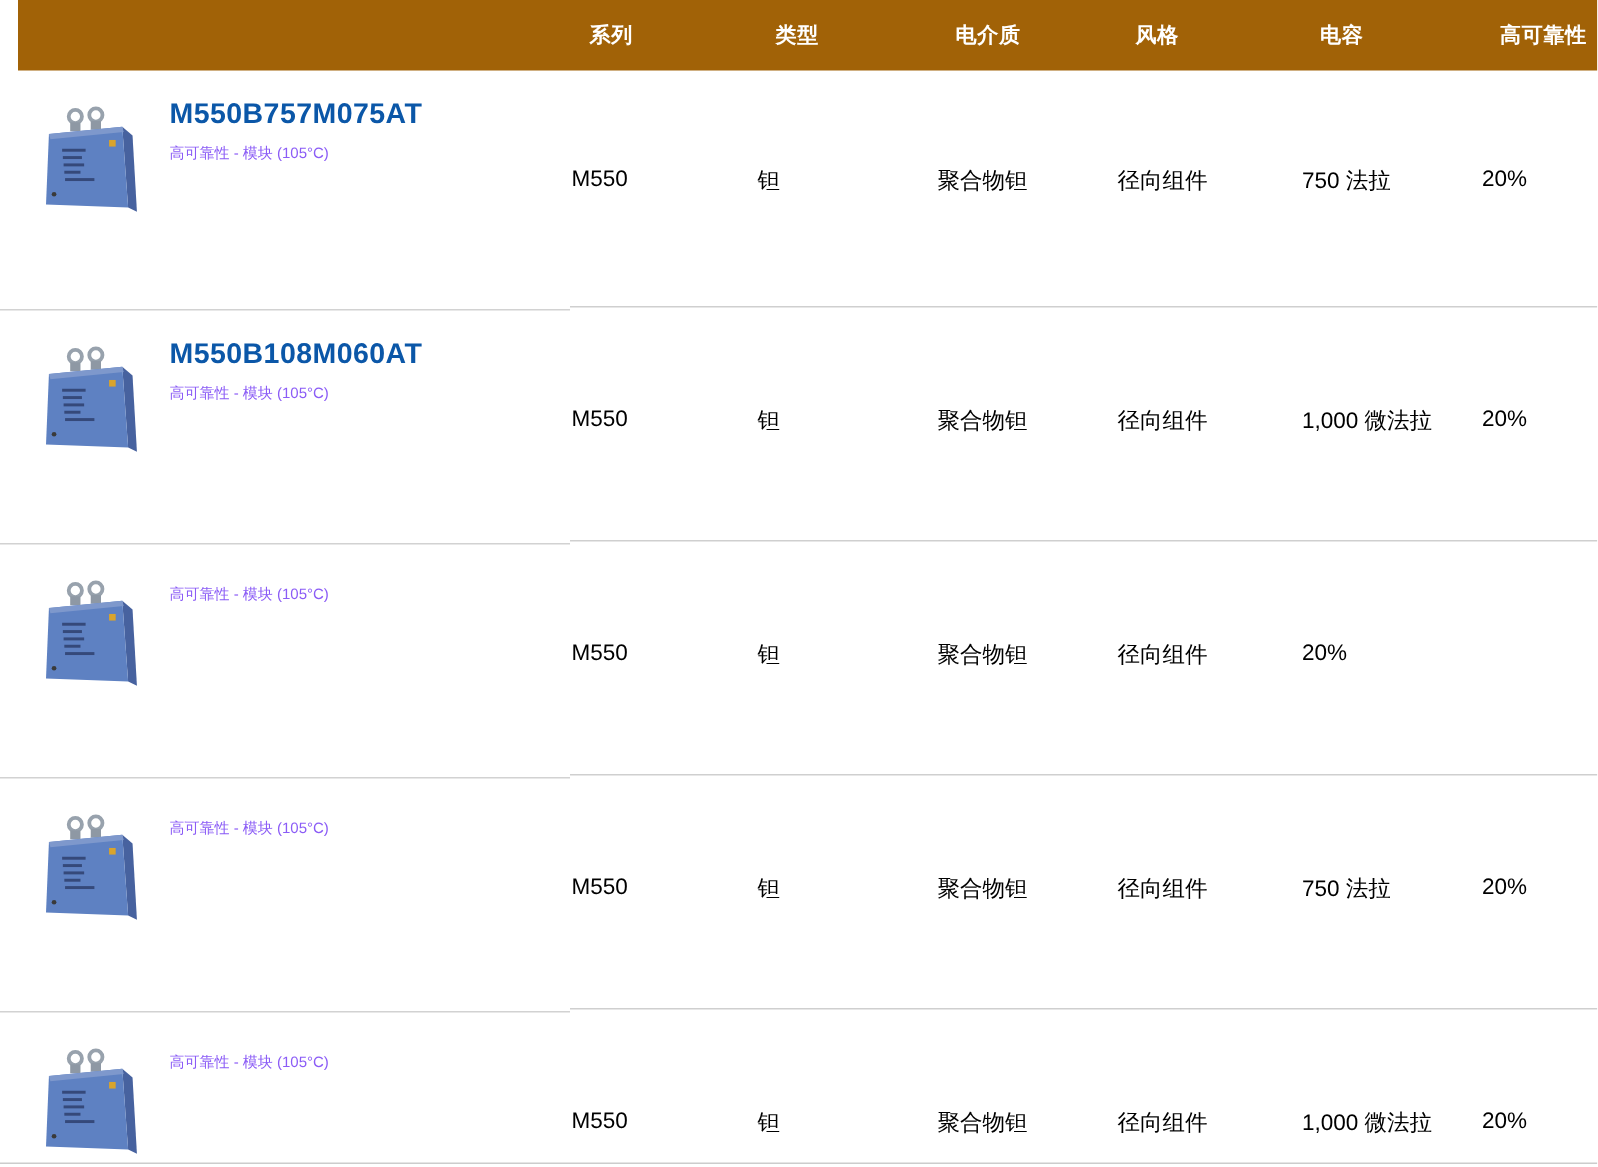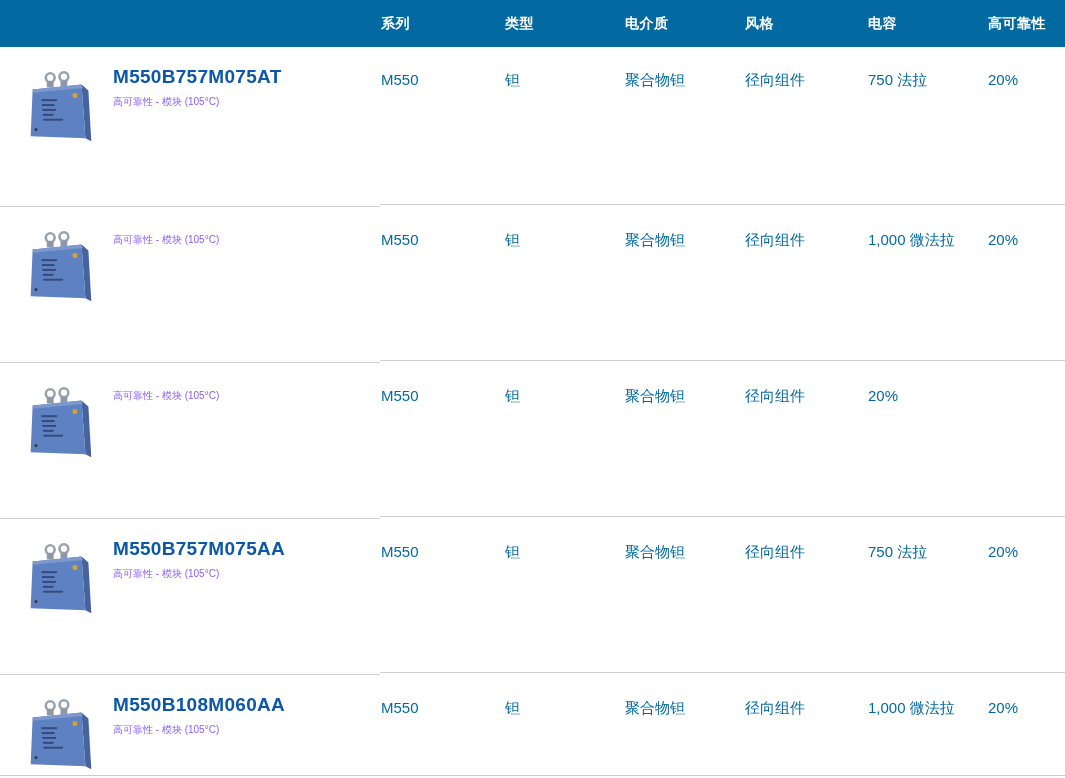--- a/index.html
+++ b/index.html
@@ -15,22 +15,23 @@
     height: 778px;
     overflow: hidden;
     background: #ffffff;
   }
   .grid-row {
     display: grid;
     grid-template-columns: 372px 124px 120px 120px 123px 120px 1fr;
   }
   .header-row {
     height: 47px;
-    background: #0369a1;
+    background: #a16207;
     align-items: center;
+    margin-left: 12px;
   }
   .header-cell {
     color: #ffffff;
     font-size: 14px;
     font-weight: 700;
     padding-left: 9px;
     letter-spacing: 0.5px;
     white-space: nowrap;
   }
   .row {
@@ -48,22 +49,23 @@
   .row::before {       
     content: "";
     position: absolute;
     left: 380px; right: 0; bottom: 2px;
     height: 1px;
     background: #cfcfcf;
   }
   .cell {
     padding: 24px 0 0 9px;
     font-size: 15px;
-    color: #0369a1;
+    color: #000000;
     white-space: nowrap;
+    margin-top: 40px;
   }
   .product-cell {
     display: flex;
     padding: 16px 0 0 20px;
   }
   .product-photo {
     width: 80px;
     height: 88px;
     flex: 0 0 80px;
     cursor: pointer;
@@ -159,20 +161,21 @@
         <rect x="21.5" y="42" width="13" height="2" fill="#35497a"></rect>
         <rect x="22" y="47" width="14" height="2" fill="#35497a"></rect>
         <rect x="22.5" y="52" width="11" height="2" fill="#35497a"></rect>
         <rect x="23" y="57" width="20" height="2" fill="#35497a"></rect>
 
         <rect x="53" y="31" width="4.5" height="4.5" fill="#d9a42c"></rect>
 
         <circle cx="15.5" cy="68" r="1.6" fill="#3a3a3a"></circle>
       </svg>
       <div class="product-text">
+        <a class="part-link" href="#">M550B108M060AT</a>
         <div class="part-desc">高可靠性 - 模块 (105°C)</div>
       </div>
     </div>
     <div class="cell">M550</div>
     <div class="cell">钽</div>
     <div class="cell">聚合物钽</div>
     <div class="cell">径向组件</div>
     <div class="cell">1,000 微法拉</div>
     <div class="cell">20%</div>
   </div>
@@ -228,21 +231,20 @@
         <rect x="21.5" y="42" width="13" height="2" fill="#35497a"></rect>
         <rect x="22" y="47" width="14" height="2" fill="#35497a"></rect>
         <rect x="22.5" y="52" width="11" height="2" fill="#35497a"></rect>
         <rect x="23" y="57" width="20" height="2" fill="#35497a"></rect>
 
         <rect x="53" y="31" width="4.5" height="4.5" fill="#d9a42c"></rect>
 
         <circle cx="15.5" cy="68" r="1.6" fill="#3a3a3a"></circle>
       </svg>
       <div class="product-text">
-        <a class="part-link" href="#">M550B757M075AA</a>
         <div class="part-desc">高可靠性 - 模块 (105°C)</div>
       </div>
     </div>
     <div class="cell">M550</div>
     <div class="cell">钽</div>
     <div class="cell">聚合物钽</div>
     <div class="cell">径向组件</div>
     <div class="cell">750 法拉</div>
     <div class="cell">20%</div>
   </div>
@@ -264,21 +266,20 @@
         <rect x="21.5" y="42" width="13" height="2" fill="#35497a"></rect>
         <rect x="22" y="47" width="14" height="2" fill="#35497a"></rect>
         <rect x="22.5" y="52" width="11" height="2" fill="#35497a"></rect>
         <rect x="23" y="57" width="20" height="2" fill="#35497a"></rect>
 
         <rect x="53" y="31" width="4.5" height="4.5" fill="#d9a42c"></rect>
 
         <circle cx="15.5" cy="68" r="1.6" fill="#3a3a3a"></circle>
       </svg>
       <div class="product-text">
-        <a class="part-link" href="#">M550B108M060AA</a>
         <div class="part-desc">高可靠性 - 模块 (105°C)</div>
       </div>
     </div>
     <div class="cell">M550</div>
     <div class="cell">钽</div>
     <div class="cell">聚合物钽</div>
     <div class="cell">径向组件</div>
     <div class="cell">1,000 微法拉</div>
     <div class="cell">20%</div>
   </div>

